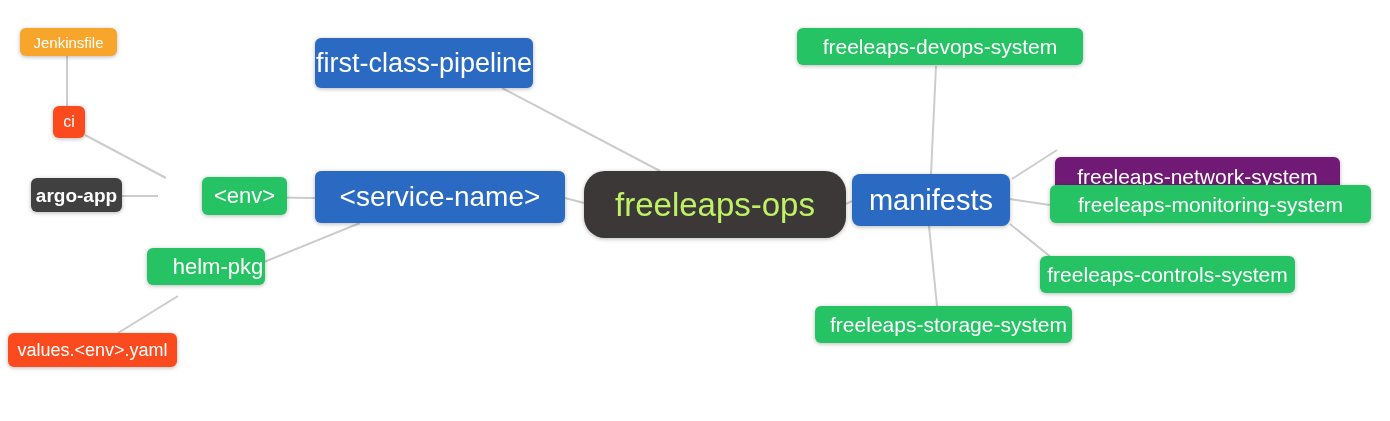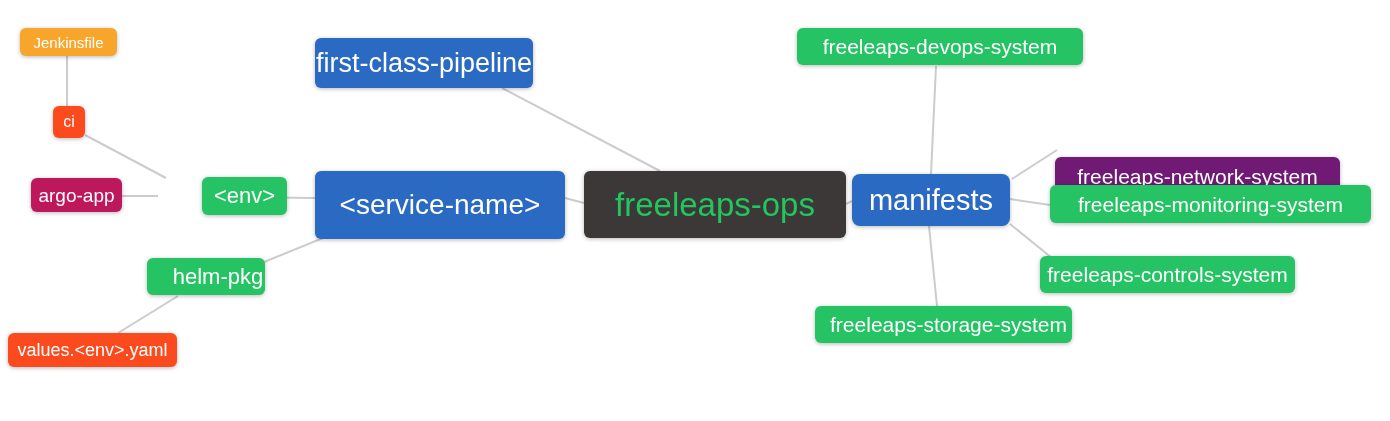--- a/index.html
+++ b/index.html
@@ -30,24 +30,24 @@
     box-sizing: border-box;
     font-weight: 400;
     line-height: 1;
   }
   
   .n-jenkinsfile { left: 20px;   top: 28px;  width: 97px;  height: 28px; font-size: 15px; }
   .n-ci          { left: 53px;   top: 106px; width: 32px;  height: 32px; font-size: 16px; }
   .n-argo        { left: 31px;   top: 178px; width: 91px;  height: 34px; font-size: 19px; }
   .n-env         { left: 158px;  top: 177px; width: 85px;  height: 38px; font-size: 22px; margin-left: 44px; }
   .n-fcp         { left: 315px;  top: 38px;  width: 218px; height: 50px; font-size: 27px; }
-  .n-svc         { left: 315px;  top: 171px; width: 250px; height: 68px; font-size: 28px; }
+  .n-svc         { left: 315px;  top: 171px; width: 250px; height: 52px; font-size: 28px; }
   .n-ops         { left: 584px;  top: 171px; width: 262px; height: 67px; font-size: 33px; }
   .n-manifests   { left: 852px;  top: 174px; width: 158px; height: 52px; font-size: 29px; border-radius: 8px; }
-  .n-helm        { left: 147px;  top: 258px; width: 118px; height: 37px; font-size: 22px; padding-left: 24px; }
+  .n-helm        { left: 147px;  top: 248px; width: 118px; height: 37px; font-size: 22px; padding-left: 24px; }
   .n-values      { left: 8px;    top: 333px; width: 169px; height: 34px; font-size: 18px; }
   .n-devops      { left: 797px;  top: 28px;  width: 286px; height: 37px; font-size: 21px; }
   .n-network     { left: 1055px; top: 112px; width: 285px; height: 38px; font-size: 21px; }
   .n-monitoring  { left: 1050px; top: 185px; width: 321px; height: 38px; font-size: 21px; }
   .n-controls    { left: 1040px; top: 256px; width: 255px; height: 37px; font-size: 21px; }
   .n-storage     { left: 815px;  top: 306px; width: 257px; height: 37px; font-size: 21px; }
 </style>
 </head>
 <body>
 
@@ -65,25 +65,25 @@
     <line x1="846" y1="204" x2="852" y2="201" stroke="#cccccc" stroke-width="2"></line>
     <line x1="936" y1="66" x2="931" y2="174" stroke="#cccccc" stroke-width="2"></line>
     <line x1="1012" y1="179" x2="1057" y2="150" stroke="#cccccc" stroke-width="2"></line>
     <line x1="1010" y1="199" x2="1050" y2="205" stroke="#cccccc" stroke-width="2"></line>
     <line x1="1010" y1="224" x2="1052" y2="258" stroke="#cccccc" stroke-width="2"></line>
     <line x1="929" y1="226" x2="937" y2="306" stroke="#cccccc" stroke-width="2"></line>
   </svg>
 
   <div class="node n-jenkinsfile" style="background: rgb(247, 166, 43); color: rgb(255, 255, 255);">Jenkinsfile</div>
   <div class="node n-ci" style="background: rgb(251, 75, 30); color: rgb(255, 255, 255);">ci</div>
-  <div class="node n-argo" style="background: #be185d; color: rgb(255, 255, 255);">argo-app</div>
+  <div class="node n-argo" style="background: #404040; color: rgb(255, 255, 255); font-weight: bold;">argo-app</div>
   <div class="node n-env" style="background: rgb(37, 195, 100); color: rgb(255, 255, 255);">&lt;env&gt;</div>
   <div class="node n-fcp" style="background: rgb(42, 106, 194); color: rgb(255, 255, 255);">first-class-pipeline</div>
   <div class="node n-svc" style="background: rgb(42, 106, 194); color: rgb(255, 255, 255);">&lt;service-name&gt;</div>
-  <div class="node n-ops" style="background: rgb(59, 56, 55); color: #22c55e;">freeleaps-ops</div>
+  <div class="node n-ops" style="background: rgb(59, 56, 55); color: #bef264; border-radius: 21px;">freeleaps-ops</div>
   <div class="node n-manifests" style="background: rgb(42, 106, 194); color: rgb(255, 255, 255);">manifests</div>
   <div class="node n-helm" style="background: rgb(37, 195, 100); color: rgb(255, 255, 255);">helm-pkg</div>
   <div class="node n-values" style="background: rgb(251, 75, 30); color: rgb(255, 255, 255);">values.&lt;env&gt;.yaml</div>
   <div class="node n-devops" style="background: rgb(37, 195, 100); color: rgb(255, 255, 255);">freeleaps-devops-system</div>
   <div class="node n-network" style="background: #701a75; color: rgb(255, 255, 255); margin-top: 45px;">freeleaps-network-system</div>
   <div class="node n-monitoring" style="background: rgb(37, 195, 100); color: rgb(255, 255, 255);">freeleaps-monitoring-system</div>
   <div class="node n-controls" style="background: rgb(37, 195, 100); color: rgb(255, 255, 255);">freeleaps-controls-system</div>
   <div class="node n-storage" style="background: rgb(37, 195, 100); color: rgb(255, 255, 255); padding-left: 10px;">freeleaps-storage-system</div>
 
 </div>

